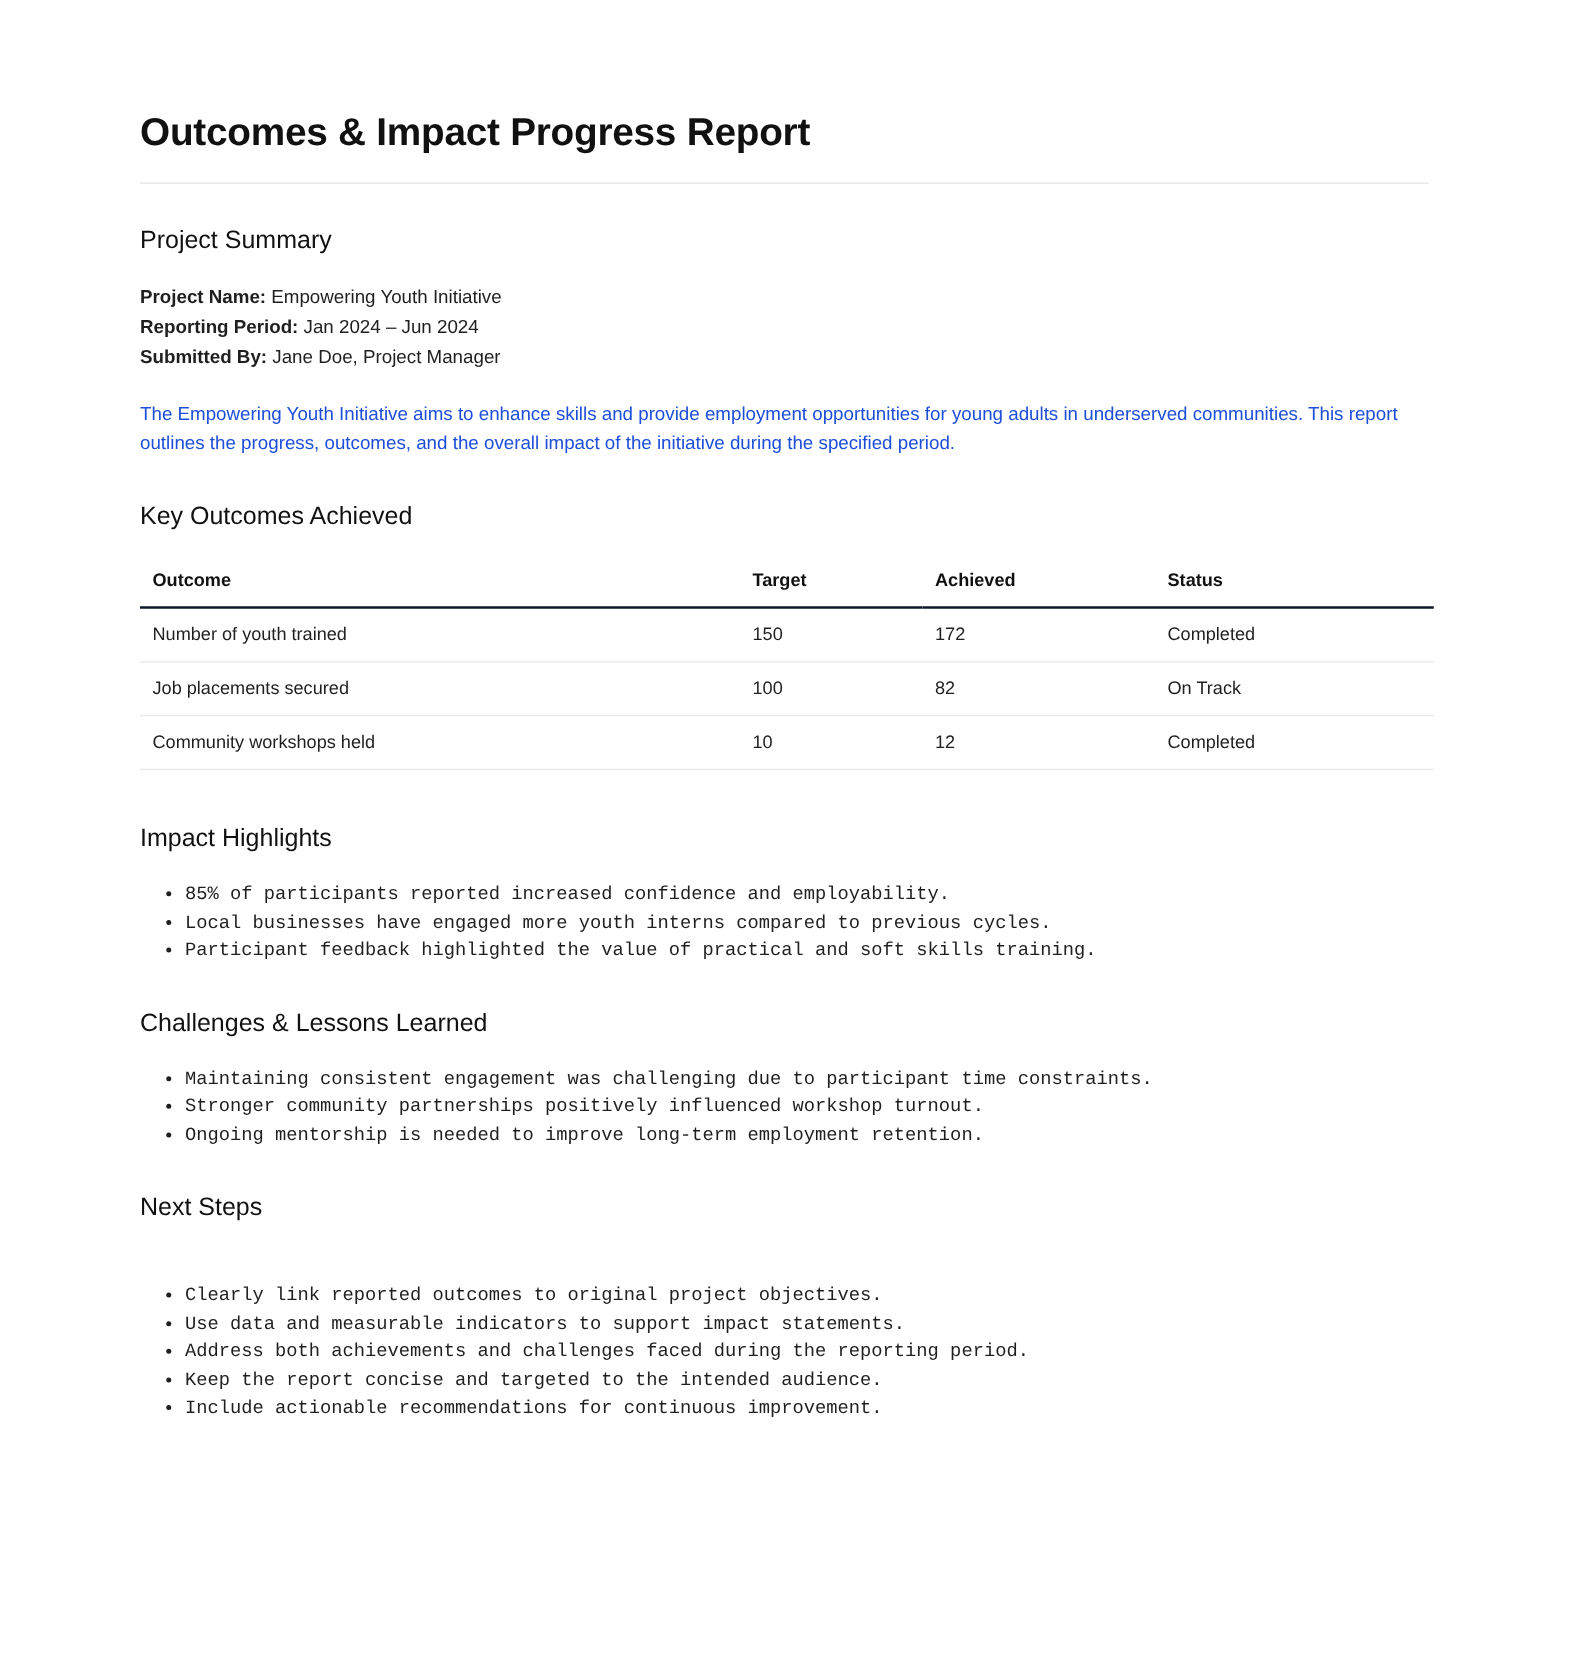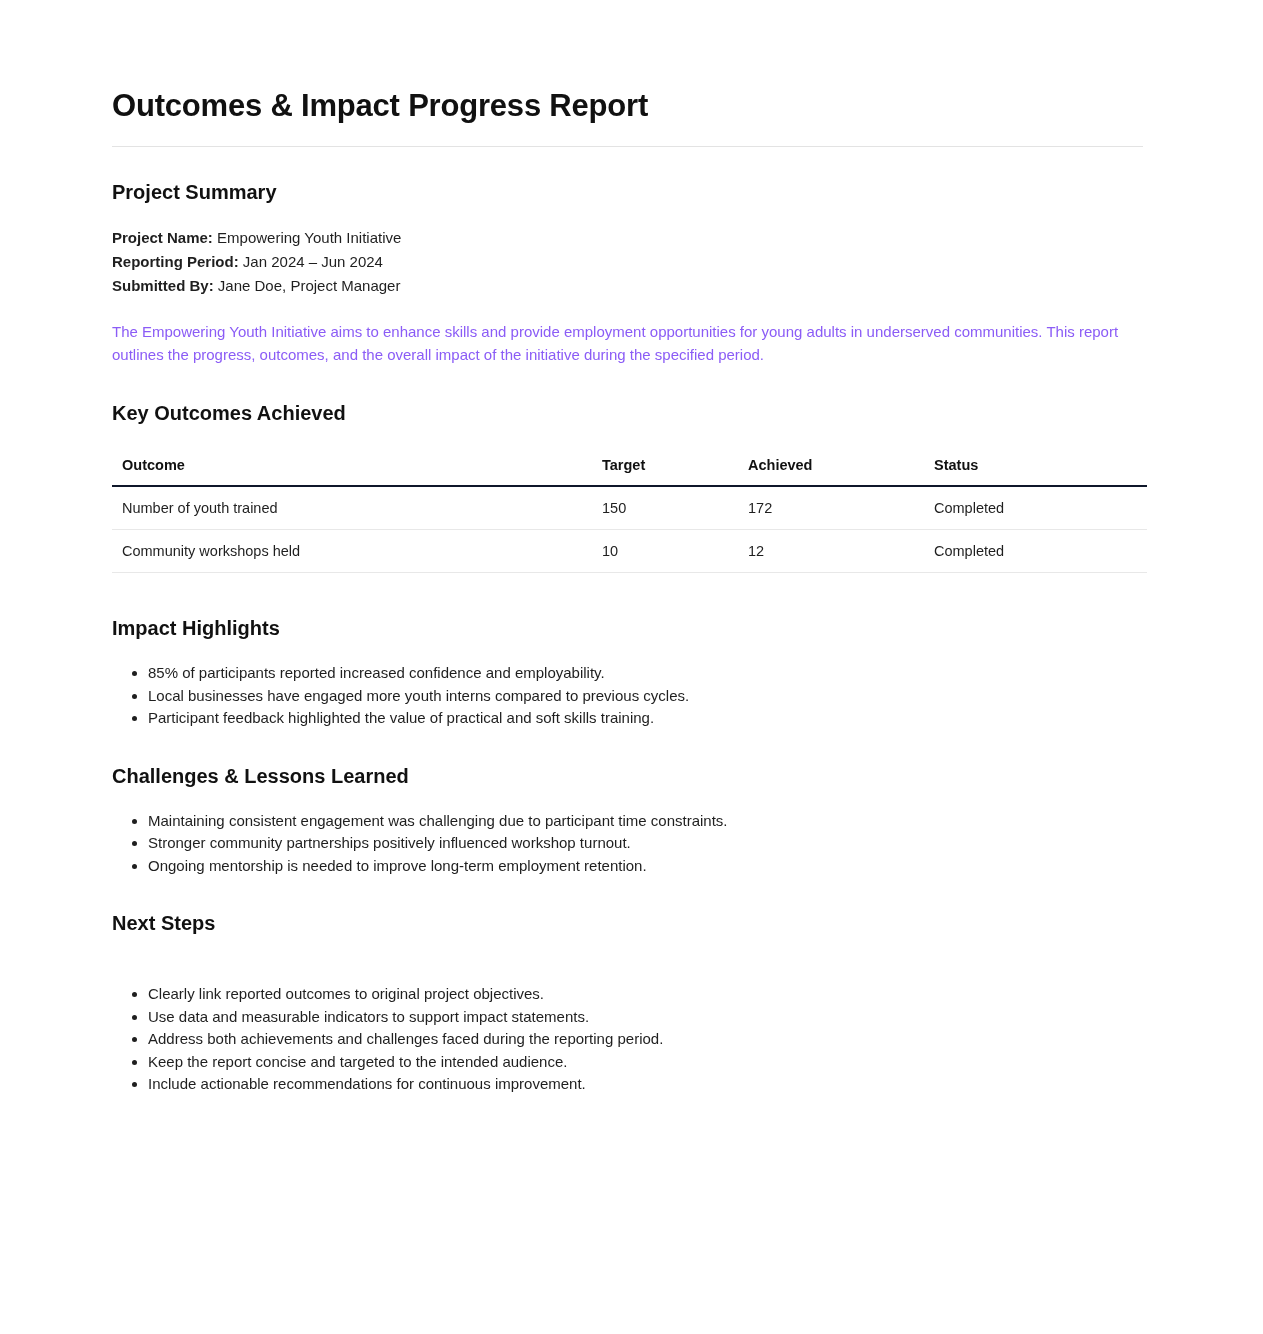--- a/index.html
+++ b/index.html
@@ -25,40 +25,40 @@
     margin: 0 0 22px 0;
     color: #111111;
   }
   .title-rule {
     border: none;
     border-top: 1px solid #e3e3e3;
     margin: 0 0 34px 0;
   }
   h2.section-title {
     font-size: 20px;
-    font-weight: bold;
+    font-weight: normal;
     margin: 0 0 22px 0;
     color: #111111;
   }
   .section {
     margin-bottom: 36px;
   }
   .meta-line {
     font-size: 15px;
     line-height: 24px;
     color: #1f1f1f;
   }
   .meta-line .lbl {
     font-weight: bold;
   }
   .summary-para {
     font-size: 15px;
     line-height: 23px;
     margin: 22px 0 0 0;
-    color: #8b5cf6;
+    color: #1d4ed8;
     max-width: 1035px;
   }
   table.outcomes {
     width: 1035px;
     border-collapse: collapse;
     font-size: 14.5px;
     margin-top: 4px;
   }
   table.outcomes th {
     text-align: left;
@@ -79,20 +79,21 @@
   table.outcomes col.c3 { width: auto; }
   ul.bullets, ol.steps {
     margin: 0;
     padding-left: 36px;
   }
   ul.bullets li, ol.steps li {
     font-size: 15px;
     line-height: 21.5px;
     margin-bottom: 1px;
     color: #1f1f1f;
+    font-family: Liberation Mono, monospace;
   }
   .notes-title {
     font-size: 15px;
     font-weight: bold;
     margin: 0 0 16px 0;
     color: #111111;
   }
   .notes-block {
     margin-top: 48px;
   }
@@ -144,20 +145,26 @@
         </tr>
       </thead>
       <tbody>
         <tr>
           <td>Number of youth trained</td>
           <td>150</td>
           <td>172</td>
           <td>Completed</td>
         </tr>
         <tr>
+          <td>Job placements secured</td>
+          <td>100</td>
+          <td>82</td>
+          <td>On Track</td>
+        </tr>
+        <tr>
           <td>Community workshops held</td>
           <td>10</td>
           <td>12</td>
           <td>Completed</td>
         </tr>
       </tbody>
     </table>
   </div>
 
   <div class="spacer-sm"></div>

